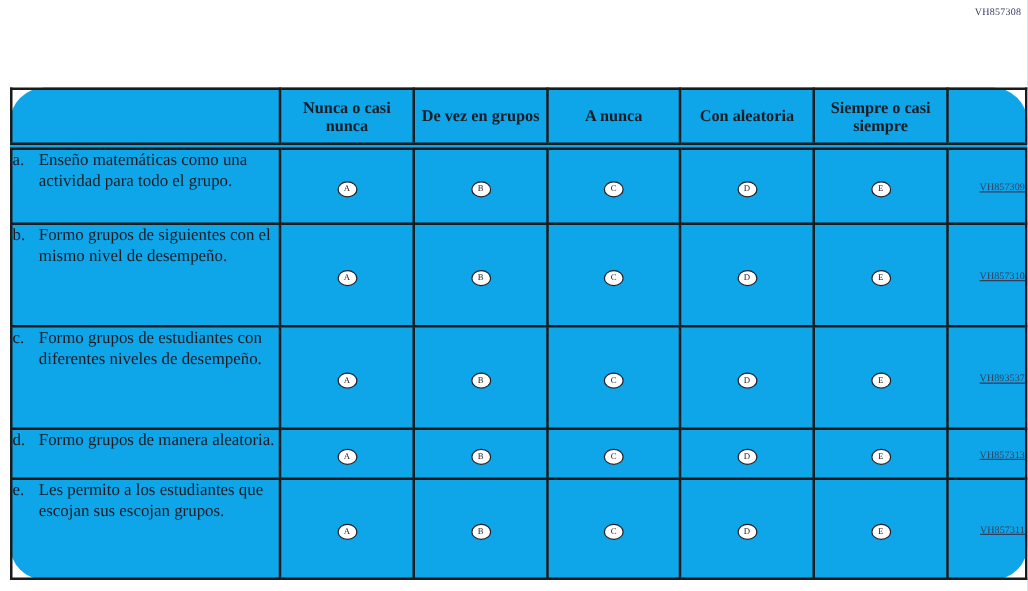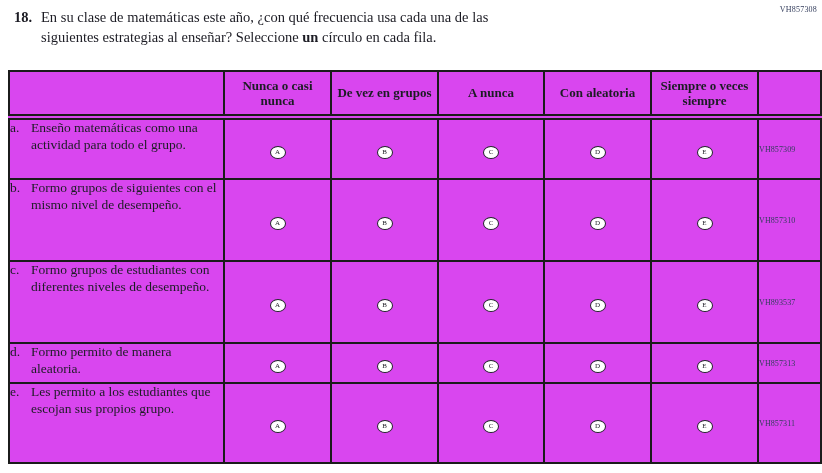--- a/index.html
+++ b/index.html
@@ -26,21 +26,22 @@
   .q-num {
     font-weight: bold; font-size: 14.5px;
     width: 27px; flex: 0 0 27px; line-height: 1.35;
   }
   .q-text { font-size: 14.5px; line-height: 1.35; }
   .q-text .bold { font-weight: bold; }
 
   table.freq-table {
     position: absolute; left: 8px; top: 70px;
     border-collapse: collapse; table-layout: fixed;
-    background: #d946ef;
+    background: #0ea5e9;
+    border-radius: 28px;
   }
   .freq-table td, .freq-table th {
     border: 2px solid #1b1b1b;
     padding: 0;
     overflow: hidden;
   }
   .freq-table thead th {
     border-bottom: 6px double #1b1b1b;
     font-size: 13px; font-weight: bold; line-height: 1.18;
     text-align: center; vertical-align: middle;
@@ -62,62 +63,55 @@
     border: 1px solid #23232b;
     border-radius: 50%;
     font-size: 7px; line-height: 11px;
     text-align: center;
     color: #23232b;
     cursor: pointer;
     background: #fff;
   }
   .code-cell {
     font-size: 8px; color: #333d5c;
-    text-align: left; vertical-align: middle;
-    padding: 0 1px; letter-spacing: 0.1px;
+    text-align: right; vertical-align: middle;
+    padding: 0 1px; letter-spacing: 0.1px; text-decoration: underline;
   }
   tr.row-a { height: 62px; }
   tr.row-b { height: 82px; }
   tr.row-c { height: 82px; }
   tr.row-d { height: 40px; }
   tr.row-e { height: 80px; }
 </style>
 </head>
 <body>
 
 <div class="page">
 
   <div class="page-code">VH857308</div>
 
-  <div class="question">
-    <div class="q-num">18.</div>
-    <div class="q-text">
-      <span>En su clase de matemáticas este año, ¿con qué frecuencia usa cada una de las</span><br>
-      <span>siguientes estrategias al enseñar? Seleccione </span><span class="bold">un</span><span> círculo en cada fila.</span>
-    </div>
-  </div>
 
   <table class="freq-table">
     <colgroup>
       <col style="width:215px">
       <col style="width:107px">
       <col style="width:107px">
       <col style="width:106px">
       <col style="width:107px">
       <col style="width:107px">
       <col style="width:63px">
     </colgroup>
     <thead>
       <tr>
         <th></th>
         <th>Nunca o casi nunca</th>
         <th>De vez en grupos</th>
         <th>A nunca</th>
         <th>Con aleatoria</th>
-        <th>Siempre o veces siempre</th>
+        <th>Siempre o casi siempre</th>
         <th></th>
       </tr>
     </thead>
     <tbody>
 
       <tr class="row-a">
         <td class="label-cell">
           <div class="label-wrap">
             <span class="row-letter">a.</span>
             <span class="row-text">Enseño matemáticas como una actividad para todo el grupo.</span>
@@ -158,36 +152,36 @@
         <td class="opt-cell"><span class="bubble"><span>C</span></span></td>
         <td class="opt-cell"><span class="bubble"><span>D</span></span></td>
         <td class="opt-cell"><span class="bubble"><span>E</span></span></td>
         <td class="code-cell">VH893537</td>
       </tr>
 
       <tr class="row-d">
         <td class="label-cell">
           <div class="label-wrap">
             <span class="row-letter">d.</span>
-            <span class="row-text">Formo permito de manera aleatoria.</span>
+            <span class="row-text">Formo grupos de manera aleatoria.</span>
           </div>
         </td>
         <td class="opt-cell"><span class="bubble"><span>A</span></span></td>
         <td class="opt-cell"><span class="bubble"><span>B</span></span></td>
         <td class="opt-cell"><span class="bubble"><span>C</span></span></td>
         <td class="opt-cell"><span class="bubble"><span>D</span></span></td>
         <td class="opt-cell"><span class="bubble"><span>E</span></span></td>
         <td class="code-cell">VH857313</td>
       </tr>
 
       <tr class="row-e">
         <td class="label-cell">
           <div class="label-wrap">
             <span class="row-letter">e.</span>
-            <span class="row-text">Les permito a los estudiantes que escojan sus propios grupo.</span>
+            <span class="row-text">Les permito a los estudiantes que escojan sus escojan grupos.</span>
           </div>
         </td>
         <td class="opt-cell"><span class="bubble"><span>A</span></span></td>
         <td class="opt-cell"><span class="bubble"><span>B</span></span></td>
         <td class="opt-cell"><span class="bubble"><span>C</span></span></td>
         <td class="opt-cell"><span class="bubble"><span>D</span></span></td>
         <td class="opt-cell"><span class="bubble"><span>E</span></span></td>
         <td class="code-cell">VH857311</td>
       </tr>
 

